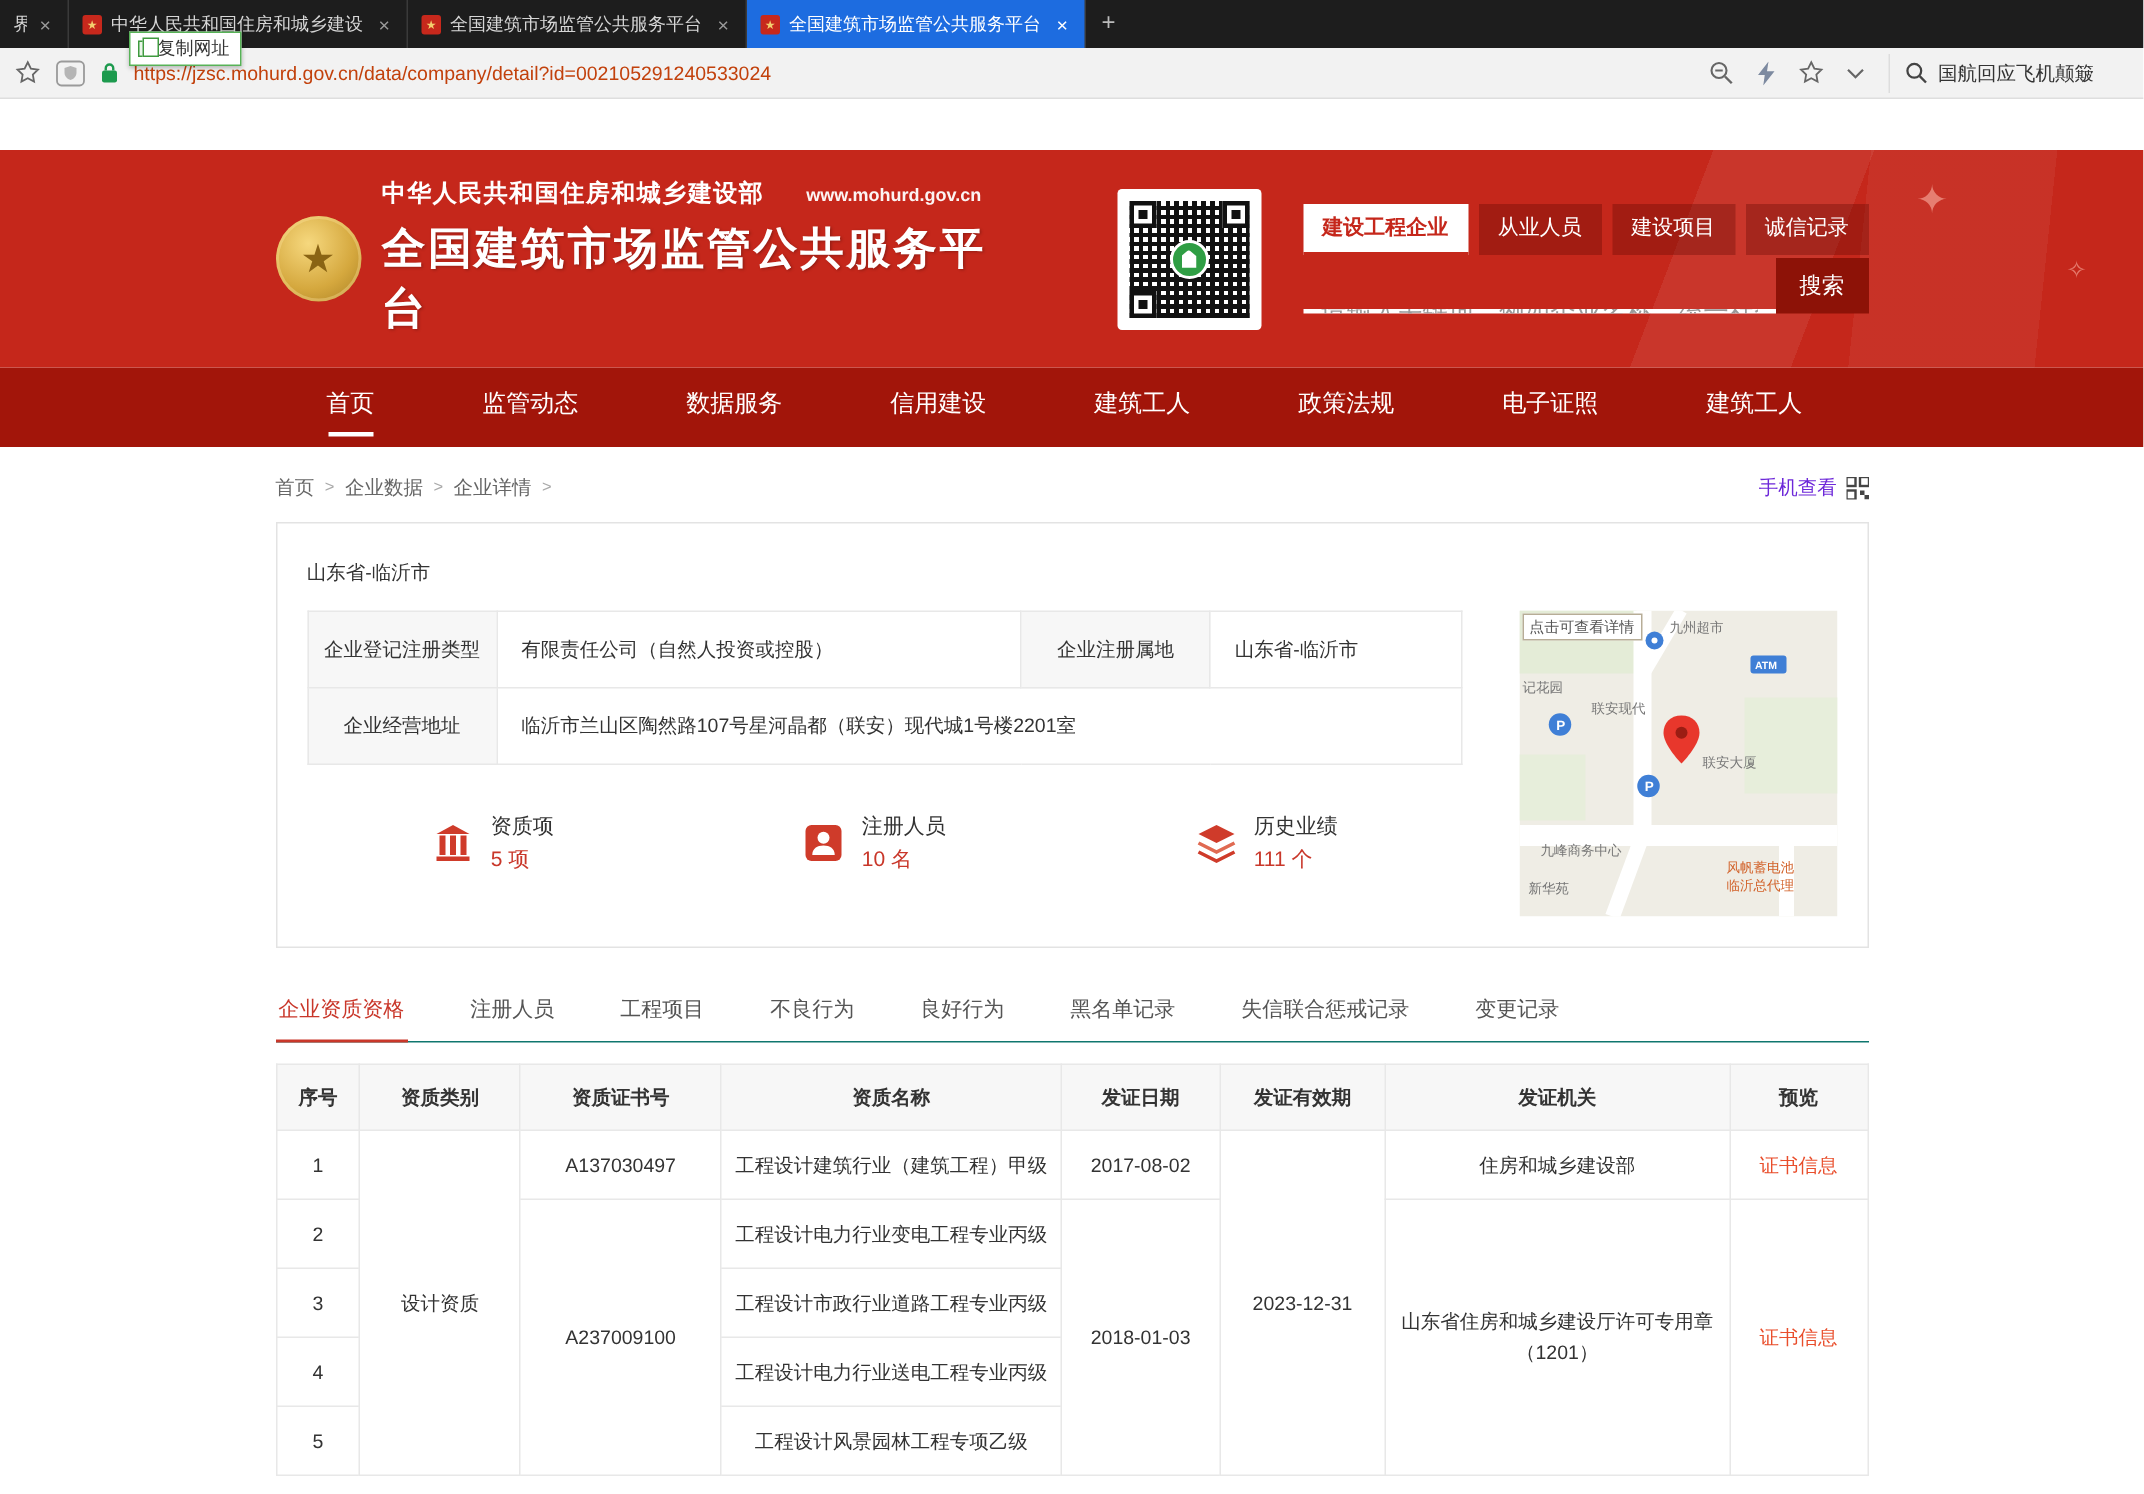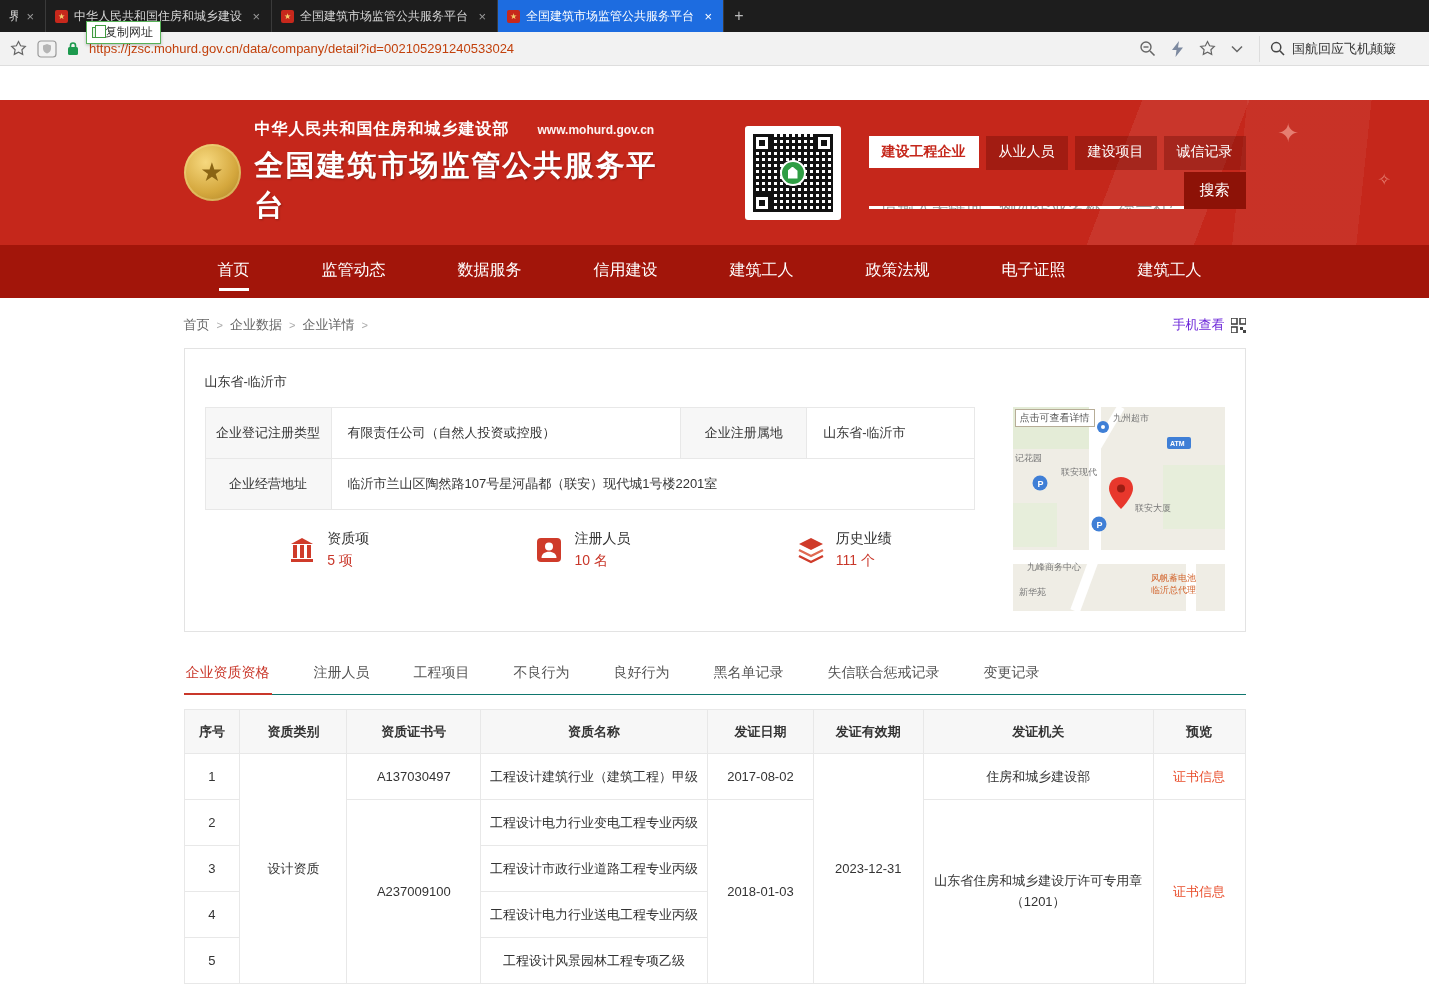--- a/index.html
+++ b/index.html
@@ -77,21 +77,21 @@
   .card-head { display:flex; justify-content:space-between; align-items:flex-start; }
   .cname { font-size:21px; font-weight:bold; color:#333; }
   .cregion { font-size:13px; color:#333; margin-top:6px; }
   .card-body { display:flex; gap:38px; margin-top:16px; }
   .card-left { flex:1; }
   .info-table { width:100%; border-collapse:collapse; font-size:13px; color:#333; }
   .info-table td { border:1px solid #e8e8e8; height:51px; }
   .info-table .lbl { background:#f7f7f7; width:126px; text-align:center; }
   .info-table .val { padding:0 16px; }
 
-  .stats { display:flex; justify-content:space-around; margin-top:20px; }
+  .stats { display:flex; justify-content:space-around; margin-top:32px; }
   .stat { display:flex; align-items:center; gap:10px; cursor:pointer; }
   .stat svg { flex:none; }
   .stat .sl { font-size:14px; color:#333; }
   .stat .sv { font-size:14px; color:#c9372a; margin-top:4px; }
 
   .mapbox { width:212px; height:204px; position:relative; flex:none; cursor:pointer; }
   .maphint { position:absolute; left:2px; top:2px; z-index:5; background:#fff; border:1px solid #b7ad97; font-size:10px; color:#555; padding:1px 4px; }
   .mapbox svg { display:block; }
 
   .dtabs { margin-top:24px; border-bottom:1px solid #0f766e; display:flex; gap:40px; font-size:14px; color:#555; }

